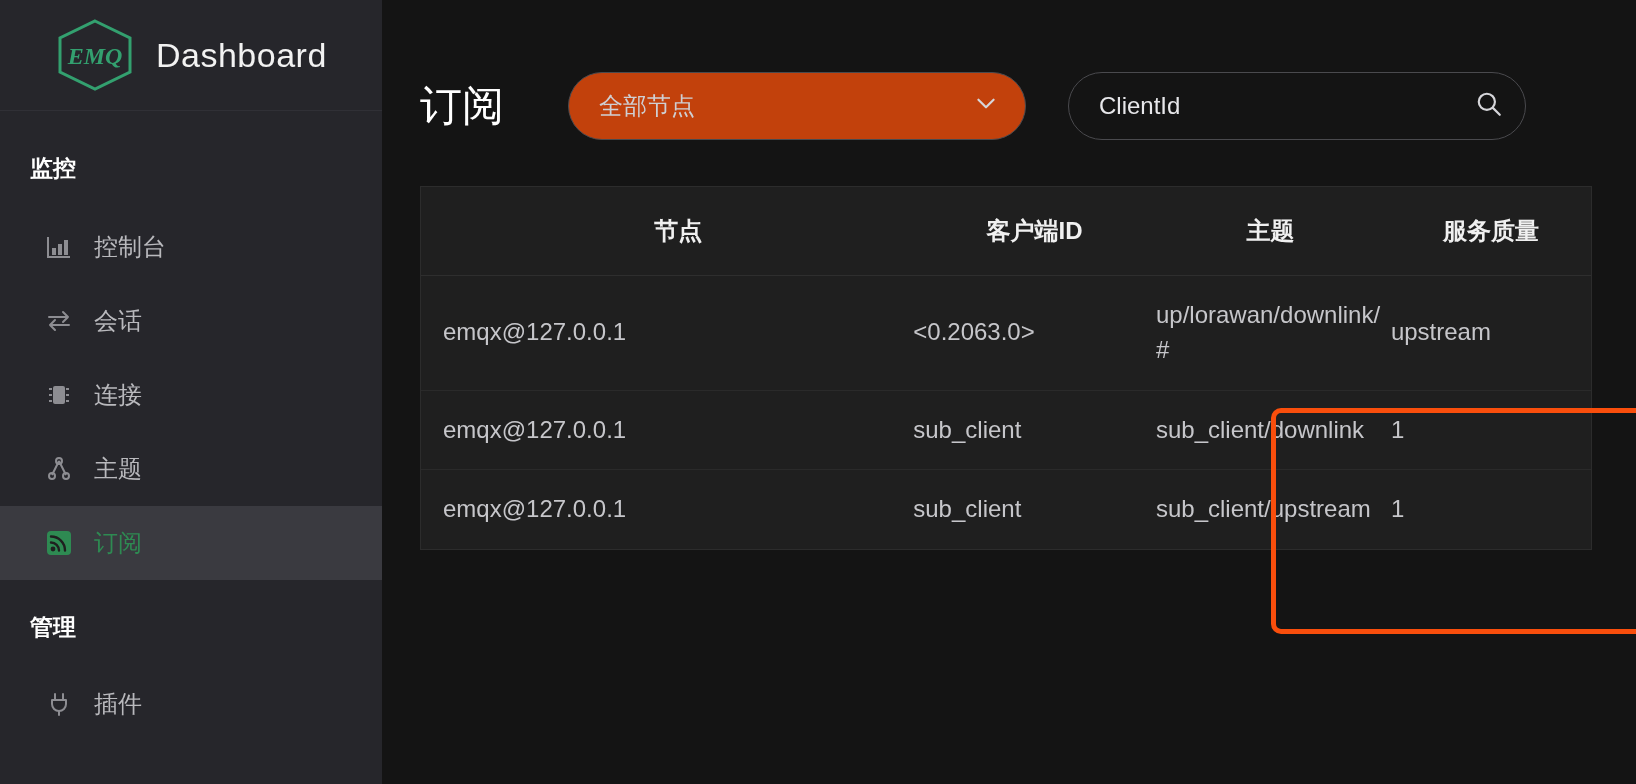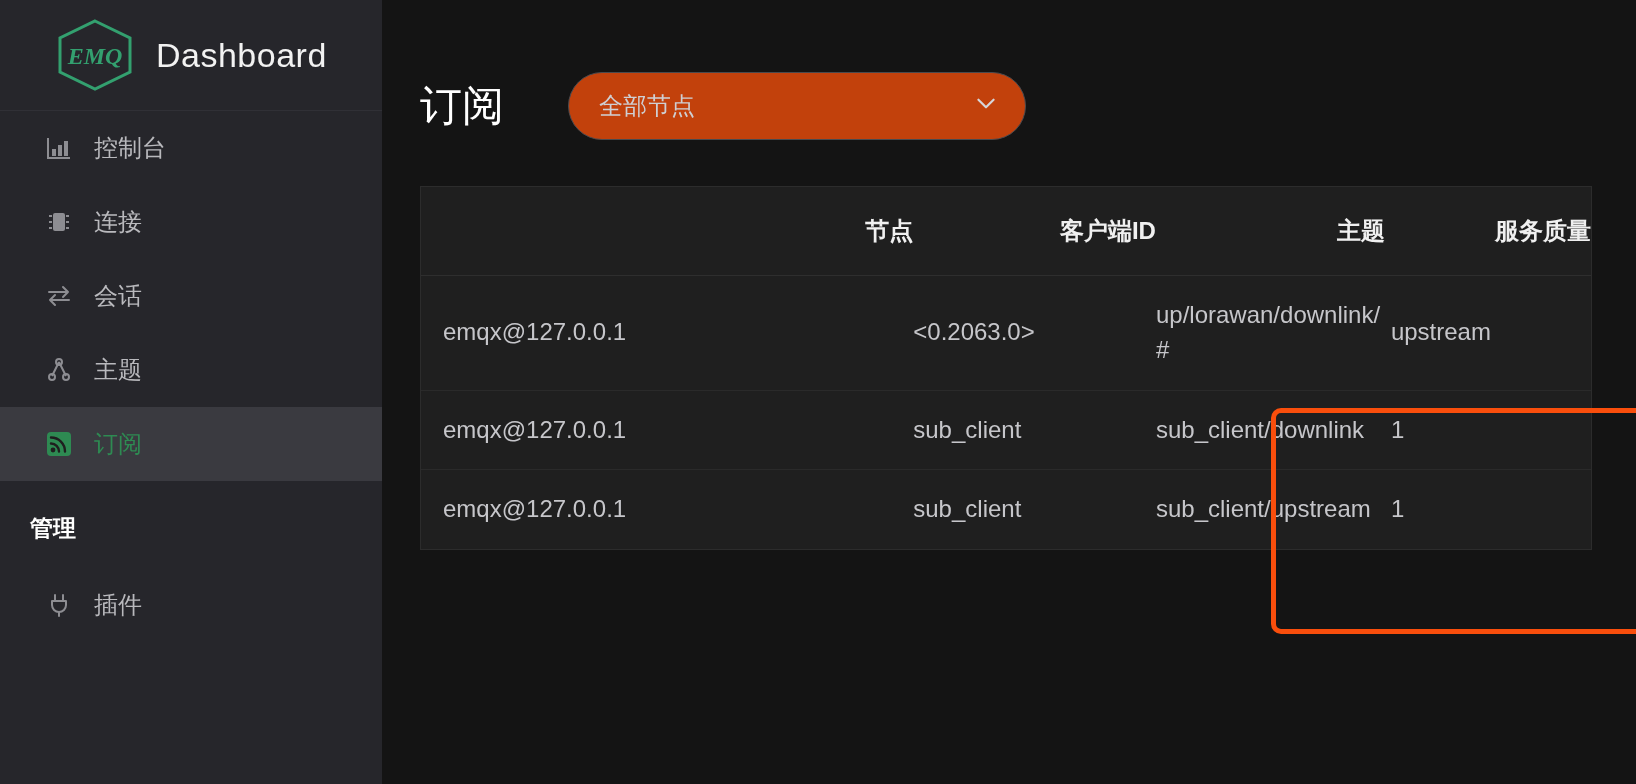--- a/index.html
+++ b/index.html
@@ -127,21 +127,21 @@
   .search-box input::placeholder { color: #e7e7ea; }
 
   
   .table-card {
     margin: 30px 44px 0 38px;
     background: #1f1f1f;
     border: 1px solid #2c2c2c;
   }
   table { width: 100%; border-collapse: collapse; table-layout: fixed; }
   thead th {
-    text-align: right;
+    text-align: center;
     font-size: 24px;
     font-weight: bold;
     color: #f0f0f0;
     padding: 28px 0 28px 0;
     border-bottom: 1px solid #2e2e2e;
   }
   tbody td {
     font-size: 24px;
     color: #c6c6ca;
     padding: 22px 0;
@@ -178,31 +178,42 @@
     <div class="brand">
       <span class="brand-logo">
         <svg viewBox="0 0 86 76" width="86" height="76">
           <polygon points="43,4 78,21 78,55 43,72 8,55 8,21" fill="none" stroke="#33a06f" stroke-width="3"></polygon>
           <text x="43" y="47" text-anchor="middle" font-family="Liberation Serif, serif" font-style="italic" font-size="24" fill="#33a06f" font-weight="bold">EMQ</text>
         </svg>
       </span>
       <span class="brand-title">Dashboard</span>
     </div>
 
+    <div class="nav-section">监控</div>
 
     <div class="nav-item">
       <span class="nav-icon">
         <svg viewBox="0 0 26 26" width="26" height="26">
           <path d="M2 3 v20 h22" fill="none" stroke="#8d8d92" stroke-width="2"></path>
           <rect x="6" y="14" width="4" height="7" fill="#8d8d92"></rect>
           <rect x="12" y="10" width="4" height="11" fill="#8d8d92"></rect>
           <rect x="18" y="6" width="4" height="15" fill="#8d8d92"></rect>
         </svg>
       </span>
       <span class="nav-label">控制台</span>
+    </div>
+
+    <div class="nav-item">
+      <span class="nav-icon">
+        <svg viewBox="0 0 26 26" width="26" height="26">
+          <path d="M3 9 h19 M17 4 l5 5 -5 5" fill="none" stroke="#8d8d92" stroke-width="2" stroke-linecap="round" stroke-linejoin="round"></path>
+          <path d="M23 17 h-19 M9 12 l-5 5 5 5" fill="none" stroke="#8d8d92" stroke-width="2" stroke-linecap="round" stroke-linejoin="round"></path>
+        </svg>
+      </span>
+      <span class="nav-label">会话</span>
     </div>
 
     <div class="nav-item">
       <span class="nav-icon">
         <svg viewBox="0 0 26 26" width="26" height="26">
           <rect x="7" y="4" width="12" height="18" rx="2" fill="#8d8d92"></rect>
           <g fill="#8d8d92">
             <rect x="3" y="6" width="3" height="2"></rect>
             <rect x="3" y="12" width="3" height="2"></rect>
             <rect x="3" y="18" width="3" height="2"></rect>
@@ -211,30 +222,20 @@
             <rect x="20" y="18" width="3" height="2"></rect>
           </g>
         </svg>
       </span>
       <span class="nav-label">连接</span>
     </div>
 
     <div class="nav-item">
       <span class="nav-icon">
         <svg viewBox="0 0 26 26" width="26" height="26">
-          <path d="M3 9 h19 M17 4 l5 5 -5 5" fill="none" stroke="#8d8d92" stroke-width="2" stroke-linecap="round" stroke-linejoin="round"></path>
-          <path d="M23 17 h-19 M9 12 l-5 5 5 5" fill="none" stroke="#8d8d92" stroke-width="2" stroke-linecap="round" stroke-linejoin="round"></path>
-        </svg>
-      </span>
-      <span class="nav-label">会话</span>
-    </div>
-
-    <div class="nav-item">
-      <span class="nav-icon">
-        <svg viewBox="0 0 26 26" width="26" height="26">
           <path d="M13 5 L6 19 M13 5 L20 19" fill="none" stroke="#8d8d92" stroke-width="2"></path>
           <circle cx="13" cy="5" r="3" fill="none" stroke="#8d8d92" stroke-width="2"></circle>
           <circle cx="6" cy="20" r="3" fill="none" stroke="#8d8d92" stroke-width="2"></circle>
           <circle cx="20" cy="20" r="3" fill="none" stroke="#8d8d92" stroke-width="2"></circle>
         </svg>
       </span>
       <span class="nav-label">主题</span>
     </div>
 
     <div class="nav-item active">
@@ -271,20 +272,29 @@
 
       <div class="node-select">
         <span class="sel-value">全部节点</span>
         <span>
           <svg viewBox="0 0 24 24" width="26" height="26">
             <path d="M5 9 l7 7 7 -7" fill="none" stroke="#d6d6da" stroke-width="2" stroke-linecap="round" stroke-linejoin="round"></path>
           </svg>
         </span>
       </div>
 
+      <div class="search-box">
+        <input type="text" placeholder="ClientId" style="">
+        <span>
+          <svg viewBox="0 0 26 26" width="28" height="28">
+            <circle cx="11" cy="11" r="7.5" fill="none" stroke="#d6d6da" stroke-width="2"></circle>
+            <path d="M16.6 16.6 L23 23" fill="none" stroke="#d6d6da" stroke-width="2" stroke-linecap="round"></path>
+          </svg>
+        </span>
+      </div>
     </div>
 
     <div class="table-card">
       <table>
         <thead>
           <tr>
             <th class="col-node">节点</th>
             <th class="col-cid">客户端ID</th>
             <th class="col-topic">主题</th>
             <th class="col-qos">服务质量</th>

